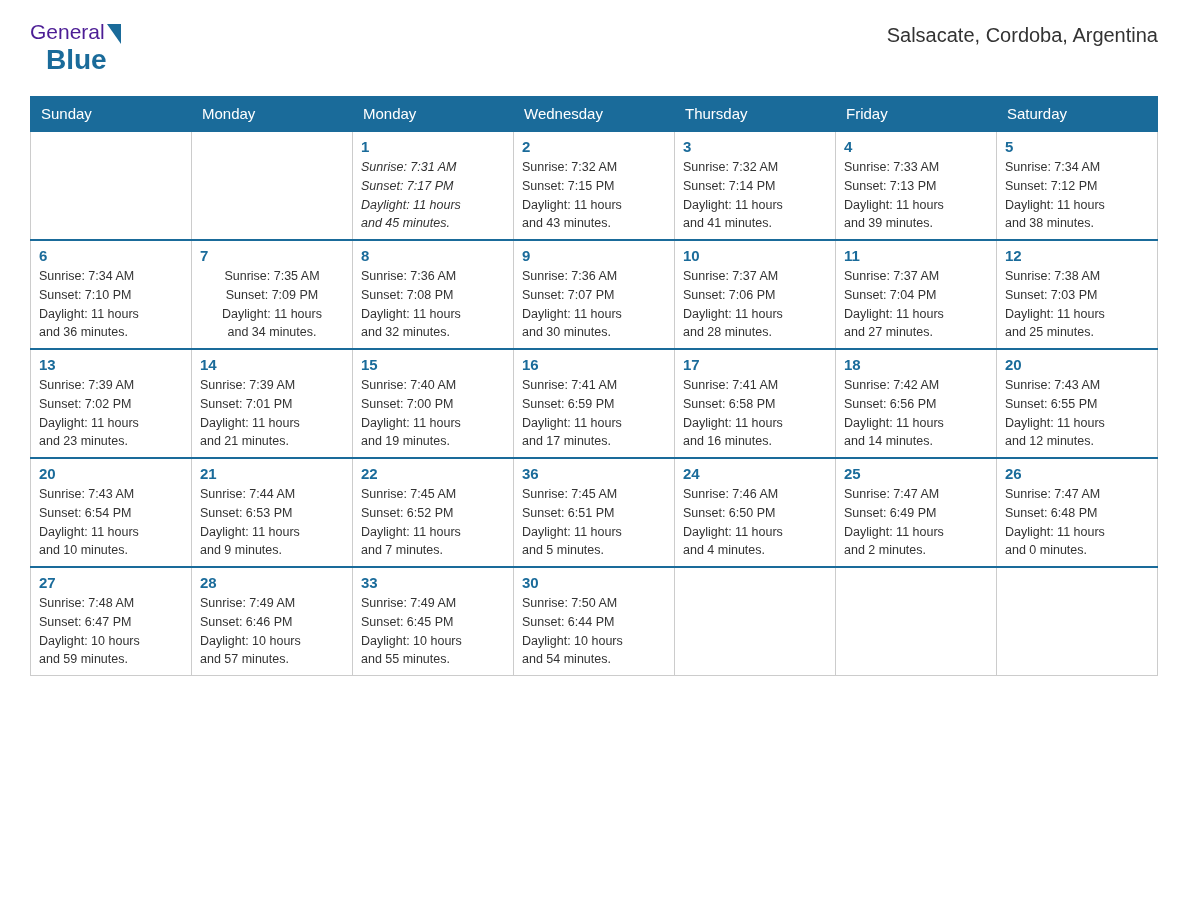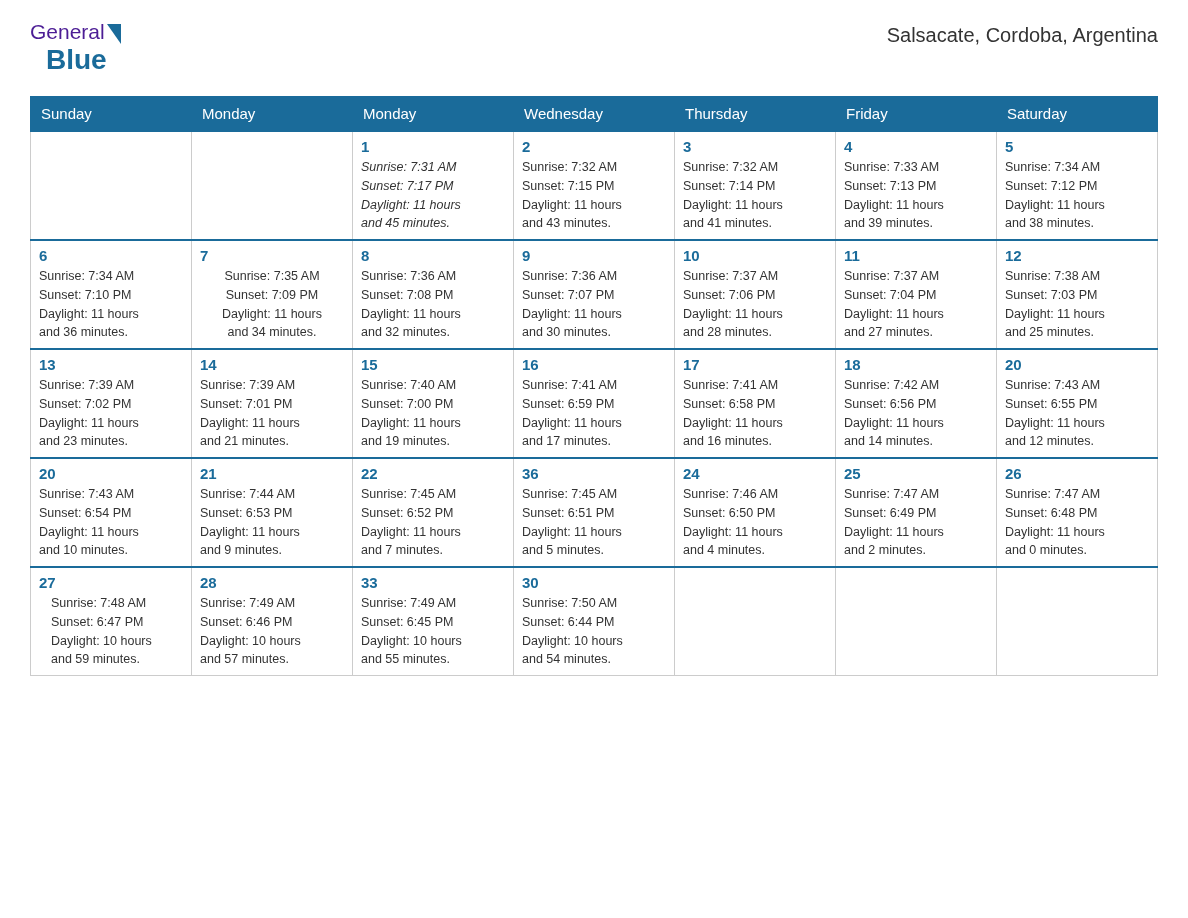--- a/index.html
+++ b/index.html
@@ -317,21 +317,21 @@
           <span class="day-number">26</span>
           <div class="day-info" style="white-space: pre-line;">Sunrise: 7:47 AM
 Sunset: 6:48 PM
 Daylight: 11 hours
 and 0 minutes.</div>
         </td>
       </tr>
       <tr class="week-row">
         <td>
           <span class="day-number">27</span>
-          <div class="day-info" style="white-space: pre-line; margin-left: 12px;">Sunrise: 7:48 AM
+          <div class="day-info" style="white-space: pre-line;">Sunrise: 7:48 AM
 Sunset: 6:47 PM
 Daylight: 10 hours
 and 59 minutes.</div>
         </td>
         <td>
           <span class="day-number">28</span>
           <div class="day-info" style="white-space: pre-line;">Sunrise: 7:49 AM
 Sunset: 6:46 PM
 Daylight: 10 hours
 and 57 minutes.</div>

